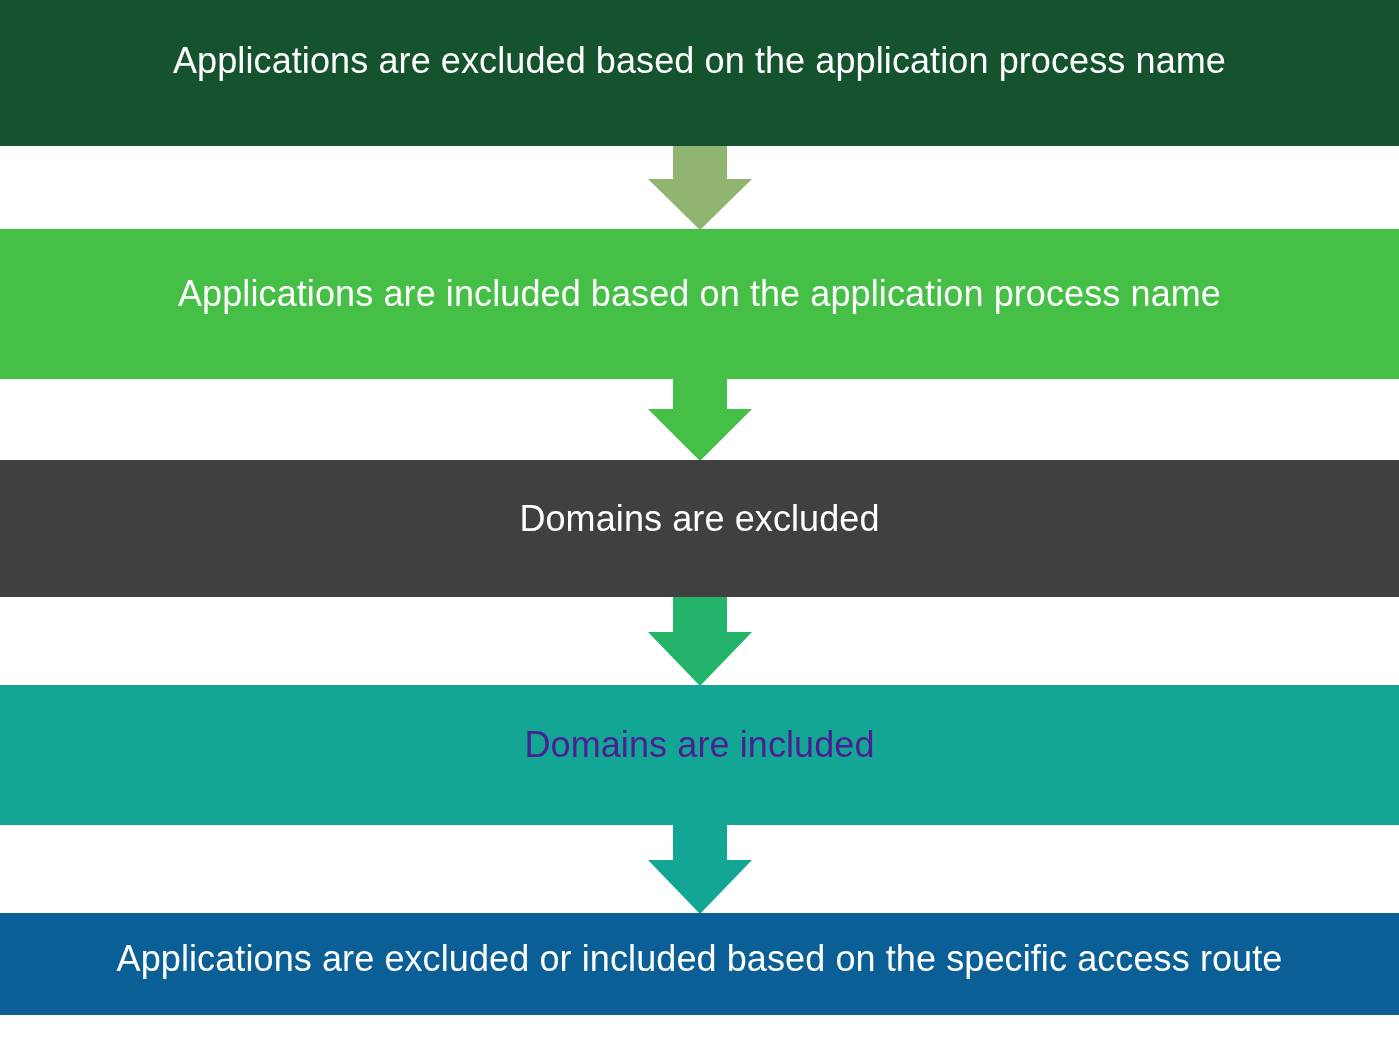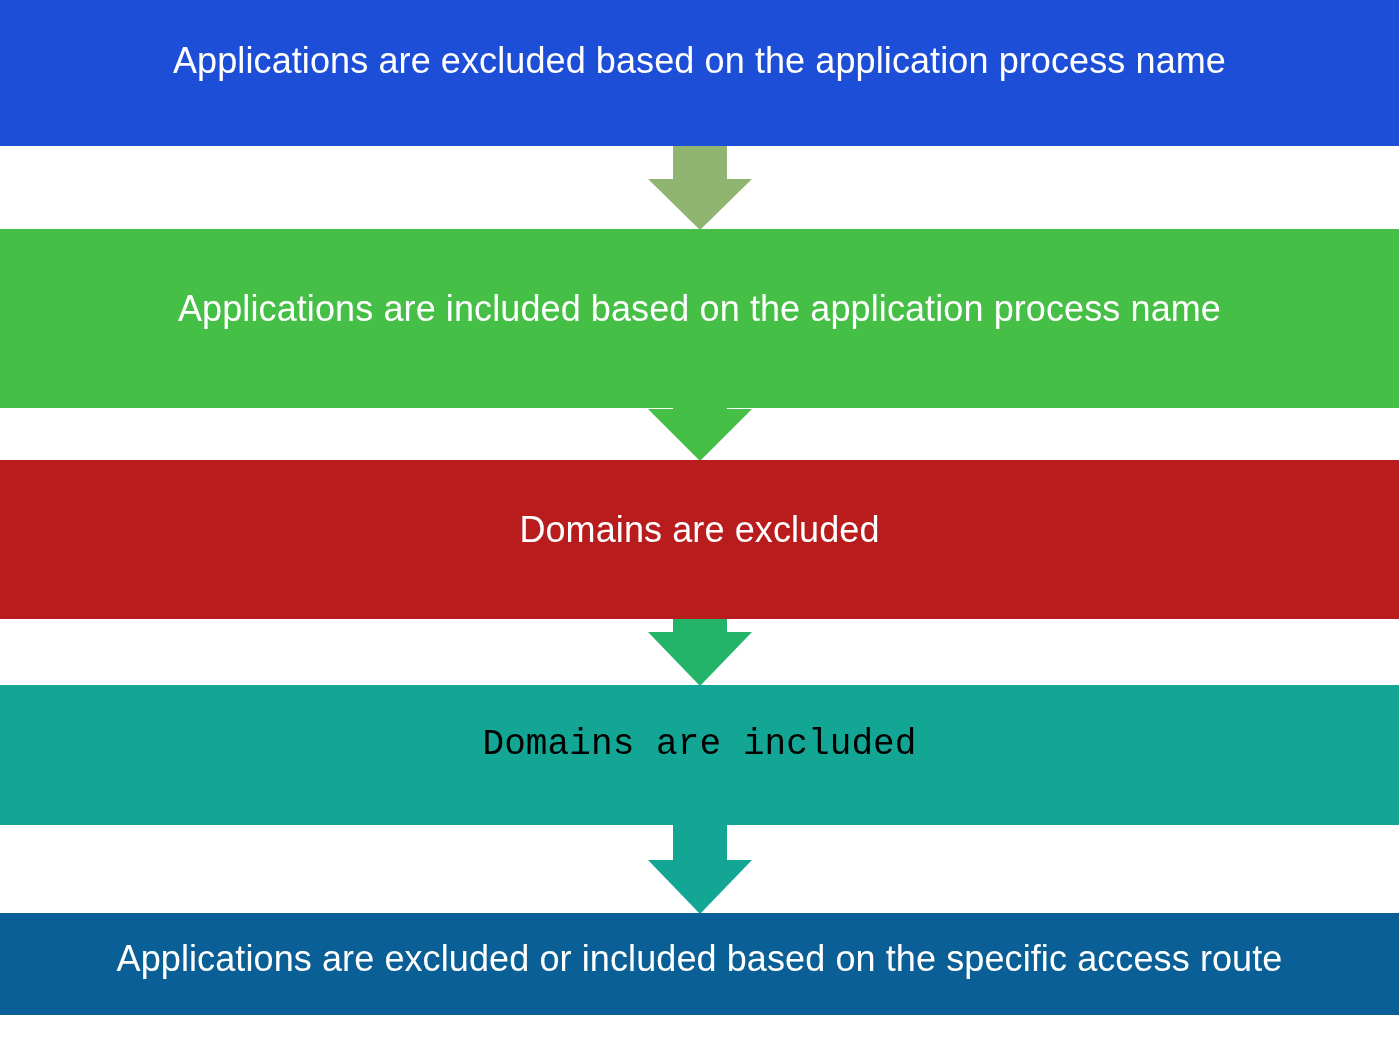--- a/index.html
+++ b/index.html
@@ -71,28 +71,28 @@
     <div class="flow-connector" style="top: 596px; height: 90px;">
       <svg viewBox="0 0 1399 90" width="1399" height="90" preserveAspectRatio="none">
         <polygon points="673,0 727,0 727,36 752,36 700,90 648,36 673,36" fill="#23B469"></polygon>
       </svg>
     </div>
     <div class="flow-connector" style="top: 824px; height: 90px;">
       <svg viewBox="0 0 1399 90" width="1399" height="90" preserveAspectRatio="none">
         <polygon points="673,0 727,0 727,36 752,36 700,90 648,36 673,36" fill="#14A695"></polygon>
       </svg>
     </div>
-    <div class="flow-step" style="top: 0px; height: 146px; background: #1d4ed8;">
+    <div class="flow-step" style="top: 0px; height: 146px; background: #14532d;">
       <div class="flow-step-label" style="color: rgb(255, 255, 255); transform: translateY(-12px);">Applications are excluded based on the application process name</div>
     </div>
-    <div class="flow-step" style="top: 229px; height: 179px; background: rgb(69, 191, 69);">
+    <div class="flow-step" style="top: 229px; height: 150px; background: rgb(69, 191, 69);">
       <div class="flow-step-label" style="color: rgb(255, 255, 255); transform: translateY(-10px);">Applications are included based on the application process name</div>
     </div>
-    <div class="flow-step" style="top: 460px; height: 159px; background: #b91c1c;">
+    <div class="flow-step" style="top: 460px; height: 137px; background: #404040;">
       <div class="flow-step-label" style="color: rgb(255, 255, 255); transform: translateY(-10px);">Domains are excluded</div>
     </div>
     <div class="flow-step" style="top: 685px; height: 140px; background: rgb(20, 166, 149);">
-      <div class="flow-step-label" style="color: #000000; transform: translateY(-10px); font-family: Liberation Mono, monospace;">Domains are included</div>
+      <div class="flow-step-label" style="color: #4c1d95; transform: translateY(-10px);">Domains are included</div>
     </div>
     <div class="flow-step" style="top: 913px; height: 102px; background: rgb(10, 95, 150);">
       <div class="flow-step-label" style="color: rgb(255, 255, 255); transform: translateY(-5px);">Applications are excluded or included based on the specific access route</div>
     </div>
   </div>
 
 </body></html>

